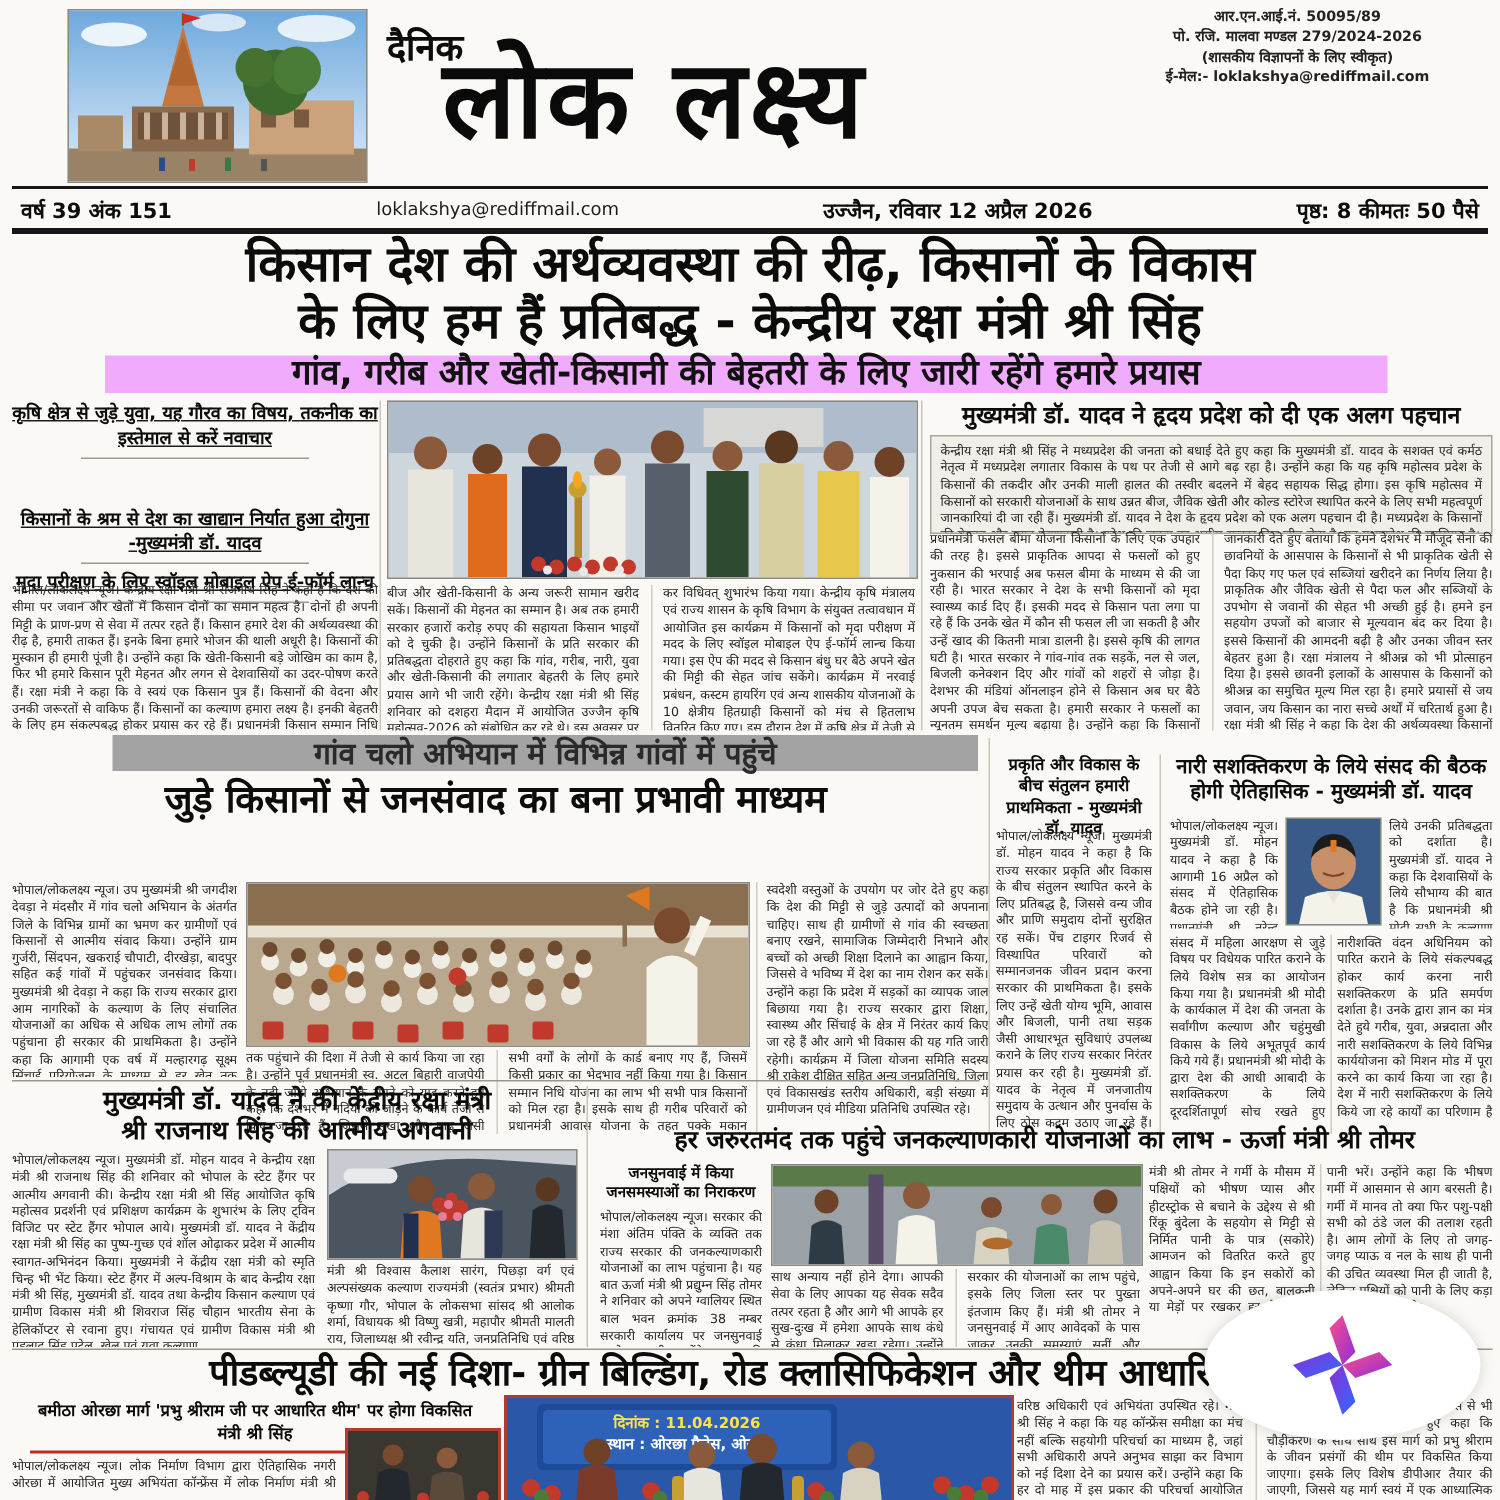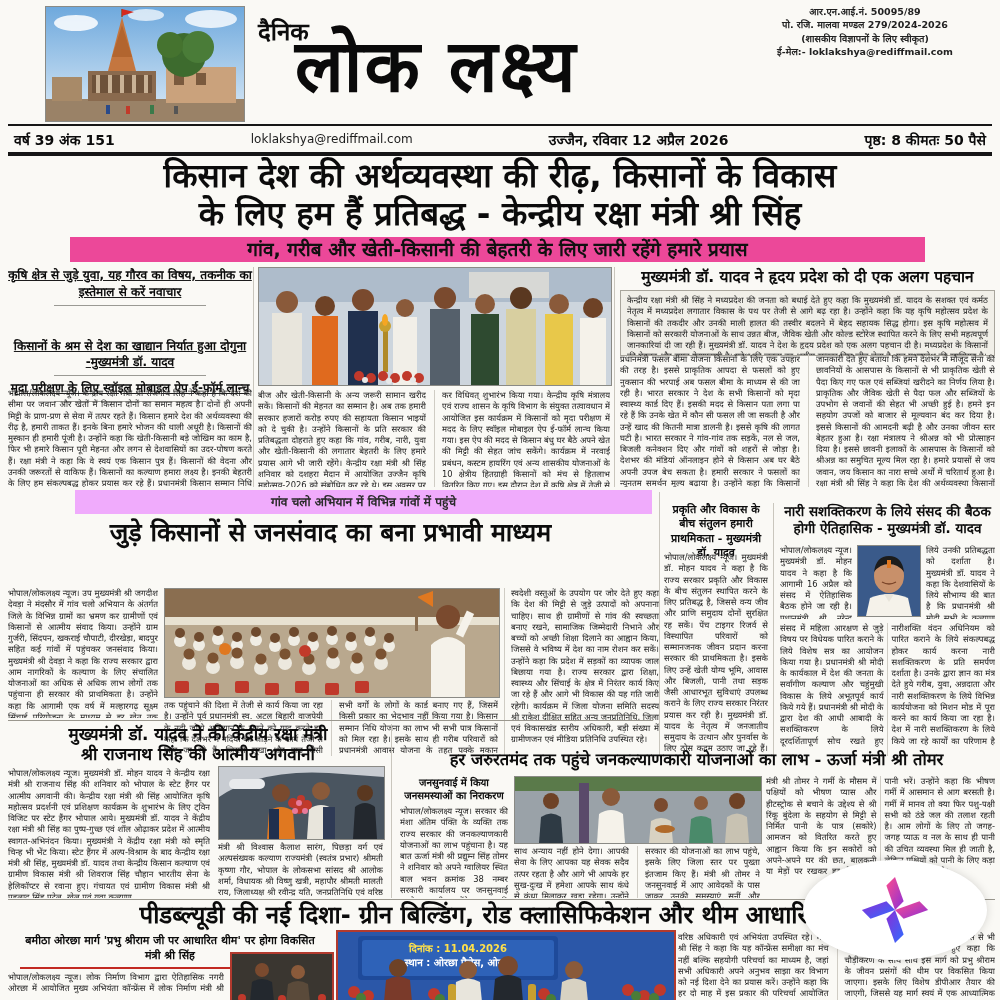--- a/index.html
+++ b/index.html
@@ -78,21 +78,21 @@
     <span style="font-size:12px;">loklakshya@rediffmail.com</span>
     <span class="hl" style="font-size:14px;">उज्जैन, रविवार 12 अप्रैल 2026</span>
     <span class="hl" style="font-size:14px;">पृष्ठ: 8 कीमतः 50 पैसे</span>
   </div>
 
   <div class="abs ctr" style="left:10px;top:157px;width:980px;font-weight:900;font-size:33px;line-height:1.15;color:#0b0b0b;">
     <div>किसान देश की अर्थव्यवस्था की रीढ़, किसानों के विकास</div>
     <div>के लिए हम हैं प्रतिबद्ध - केन्द्रीय रक्षा मंत्री श्री सिंह</div>
   </div>
 
-  <div class="abs ctr hl" style="left:70px;top:237px;width:855px;height:25px;background:#ec4899;font-size:19px;line-height:25px;color:#111;">गांव, गरीब और खेती-किसानी की बेहतरी के लिए जारी रहेंगे हमारे प्रयास</div>
+  <div class="abs ctr hl" style="left:70px;top:237px;width:855px;height:25px;background:#f0abfc;font-size:23px;line-height:25px;color:#111;">गांव, गरीब और खेती-किसानी की बेहतरी के लिए जारी रहेंगे हमारे प्रयास</div>
 
   <div class="abs" style="left:8px;top:267px;width:244px;height:220px;text-decoration:underline;">
     <div class="ctr hl" style="font-size:12px;line-height:1.4;">कृषि क्षेत्र से जुड़े युवा, यह गौरव का विषय, तकनीक का इस्तेमाल से करें नवाचार</div>
     <div class="subrule"></div>
     <div class="ctr hl" style="font-size:12px;line-height:1.4;margin-top:32px;">किसानों के श्रम से देश का खाद्यान निर्यात हुआ दोगुना -मुख्यमंत्री डॉ. यादव</div>
     <div class="subrule"></div>
     <div class="ctr hl" style="font-size:12px;line-height:1.4;">मृदा परीक्षण के लिए स्वॉइल मोबाइल ऐप ई-फॉर्म लान्च</div>
     <div class="subrule"></div>
   </div>
   <div class="abs p" style="left:8px;top:388px;width:244px;height:99px;">भोपाल/लोकलक्ष्य न्यूज। केन्द्रीय रक्षा मंत्री श्री राजनाथ सिंह ने कहा है कि देश की सीमा पर जवान और खेतों में किसान दोनों का समान महत्व है। दोनों ही अपनी मिट्टी के प्राण-प्रण से सेवा में तत्पर रहते हैं। किसान हमारे देश की अर्थव्यवस्था की रीढ़ है, हमारी ताकत हैं। इनके बिना हमारे भोजन की थाली अधूरी है। किसानों की मुस्कान ही हमारी पूंजी है। उन्होंने कहा कि खेती-किसानी बड़े जोखिम का काम है, फिर भी हमारे किसान पूरी मेहनत और लगन से देशवासियों का उदर-पोषण करते हैं। रक्षा मंत्री ने कहा कि वे स्वयं एक किसान पुत्र हैं। किसानों की वेदना और उनकी जरूरतों से वाकिफ हैं। किसानों का कल्याण हमारा लक्ष्य है। इनकी बेहतरी के लिए हम संकल्पबद्ध होकर प्रयास कर रहे हैं। प्रधानमंत्री किसान सम्मान निधि देश के किसानों के कल्याण की दिशा में हमारा मजबूत प्रयास है। किसान सम्मान निधि के रूप में हर पात्र किसान के बैंक खाते में 6000 रुपए सीधे ट्रांसफर किये जा रहे हैं, जिससे वे खाद,</div>
@@ -148,21 +148,21 @@
   <div class="vrule" style="left:253px;top:267px;height:220px;"></div>
   <div class="vrule" style="left:614px;top:267px;height:220px;"></div>
 
   <div class="abs ctr hl" style="left:620px;top:268px;width:375px;font-size:15.5px;line-height:1.2;">मुख्यमंत्री डॉ. यादव ने हृदय प्रदेश को दी एक अलग पहचान</div>
   <div class="abs p" style="left:620px;top:290px;width:361px;height:56px;background:#f1efe8;border:1px solid #a8a59c;padding:4px 6px;">केन्द्रीय रक्षा मंत्री श्री सिंह ने मध्यप्रदेश की जनता को बधाई देते हुए कहा कि मुख्यमंत्री डॉ. यादव के सशक्त एवं कर्मठ नेतृत्व में मध्यप्रदेश लगातार विकास के पथ पर तेजी से आगे बढ़ रहा है। उन्होंने कहा कि यह कृषि महोत्सव प्रदेश के किसानों की तकदीर और उनकी माली हालत की तस्वीर बदलने में बेहद सहायक सिद्ध होगा। इस कृषि महोत्सव में किसानों को सरकारी योजनाओं के साथ उन्नत बीज, जैविक खेती और कोल्ड स्टोरेज स्थापित करने के लिए सभी महत्वपूर्ण जानकारियां दी जा रही हैं। मुख्यमंत्री डॉ. यादव ने देश के हृदय प्रदेश को एक अलग पहचान दी है। मध्यप्रदेश के किसानों की मेहनत और लगन प्रेरणादायी है। प्रदेश की जनता का असीम सत्कार दिल जीत लेता है, यह मध्यप्रदेश की खासियत है।</div>
   <div class="abs flexrow" style="left:620px;top:354px;width:375px;height:133px;gap:8px;">
     <div class="p" style="width:184px;height:133px;">प्रधानमंत्री फसल बीमा योजना किसानों के लिए एक उपहार की तरह है। इससे प्राकृतिक आपदा से फसलों को हुए नुकसान की भरपाई अब फसल बीमा के माध्यम से की जा रही है। भारत सरकार ने देश के सभी किसानों को मृदा स्वास्थ्य कार्ड दिए हैं। इसकी मदद से किसान पता लगा पा रहे हैं कि उनके खेत में कौन सी फसल ली जा सकती है और उन्हें खाद की कितनी मात्रा डालनी है। इससे कृषि की लागत घटी है। भारत सरकार ने गांव-गांव तक सड़कें, नल से जल, बिजली कनेक्शन दिए और गांवों को शहरों से जोड़ा है। देशभर की मंडियां ऑनलाइन होने से किसान अब घर बैठे अपनी उपज बेच सकता है। हमारी सरकार ने फसलों का न्यूनतम समर्थन मूल्य बढ़ाया है। उन्होंने कहा कि किसानों और गांवों के लिए अभी भी बहुत कुछ करना शेष है। किसानों के कल्याण के लिए धन की कमी कभी आड़े नहीं आएगी। उन्होंने कहा कि वे देश के रक्षा मंत्री हैं, लेकिन दिल से एक किसान भी हैं।</div>
     <div class="p" style="width:183px;height:133px;border-left:1px solid #cfccc4;padding-left:7px;">जानकारी देते हुए बताया कि हमने देशभर में मौजूद सेना की छावनियों के आसपास के किसानों से भी प्राकृतिक खेती से पैदा किए गए फल एवं सब्जियां खरीदने का निर्णय लिया है। प्राकृतिक और जैविक खेती से पैदा फल और सब्जियों के उपभोग से जवानों की सेहत भी अच्छी हुई है। हमने इन सहयोग उपजों को बाजार से मूल्यवान बंद कर दिया है। इससे किसानों की आमदनी बढ़ी है और उनका जीवन स्तर बेहतर हुआ है। रक्षा मंत्रालय ने श्रीअन्न को भी प्रोत्साहन दिया है। इससे छावनी इलाकों के आसपास के किसानों को श्रीअन्न का समुचित मूल्य मिल रहा है। हमारे प्रयासों से जय जवान, जय किसान का नारा सच्चे अर्थों में चरितार्थ हुआ है। रक्षा मंत्री श्री सिंह ने कहा कि देश की अर्थव्यवस्था किसानों पर ही टिकी हुई है। किसानों द्वारा उत्पादित अनाज परिवहन और औद्योगिक क्षेत्र को भी गति देता है। किसान केवल अन्न ही नहीं, वह अर्थव्यवस्था, रोजगार और सोच को भी आगे बढ़ाता है।</div>
   </div>
 
-  <div class="abs ctr hl" style="left:75px;top:490px;width:577px;height:24px;background:#f0abfc;font-size:12px;line-height:24px;color:#2a2a2a;">गांव चलो अभियान में विभिन्न गांवों में पहुंचे</div>
+  <div class="abs ctr hl" style="left:75px;top:490px;width:577px;height:24px;background:#a3a3a3;font-size:20px;line-height:24px;color:#2a2a2a;">गांव चलो अभियान में विभिन्न गांवों में पहुंचे</div>
 
   <div class="abs ctr" style="left:8px;top:517px;width:645px;font-weight:800;font-size:25px;line-height:1.25;color:#0c0c0c;">
     <div>जुड़े किसानों से जनसंवाद का बना प्रभावी माध्यम</div>
   </div>
 
   <div class="abs p" style="left:8px;top:588px;width:150px;height:130px;">भोपाल/लोकलक्ष्य न्यूज। उप मुख्यमंत्री श्री जगदीश देवड़ा ने मंदसौर में गांव चलो अभियान के अंतर्गत जिले के विभिन्न ग्रामों का भ्रमण कर ग्रामीणों एवं किसानों से आत्मीय संवाद किया। उन्होंने ग्राम गुर्जरी, सिंदपन, खकराई चौपाटी, दीरखेड़ा, बादपुर सहित कई गांवों में पहुंचकर जनसंवाद किया। मुख्यमंत्री श्री देवड़ा ने कहा कि राज्य सरकार द्वारा आम नागरिकों के कल्याण के लिए संचालित योजनाओं का अधिक से अधिक लाभ लोगों तक पहुंचाना ही सरकार की प्राथमिकता है। उन्होंने कहा कि आगामी एक वर्ष में मल्हारगढ़ सूक्ष्म सिंचाई परियोजना के माध्यम से हर खेत तक सिंचाई का पानी पहुंचाया जाएगा। इससे किसानों को न केवल सिंचाई सुविधा मिलेगी बल्कि बिजली की समस्या से भी राहत मिलेगी। चंबल नदी का पानी सीधे किसानों के खेतों</div>
 
   <div class="ph" style="left:164px;top:588px;width:334px;height:108px;">
     <svg viewBox="0 0 334 108" preserveAspectRatio="none">
       <rect width="334" height="108" fill="#b9a88e"></rect>

